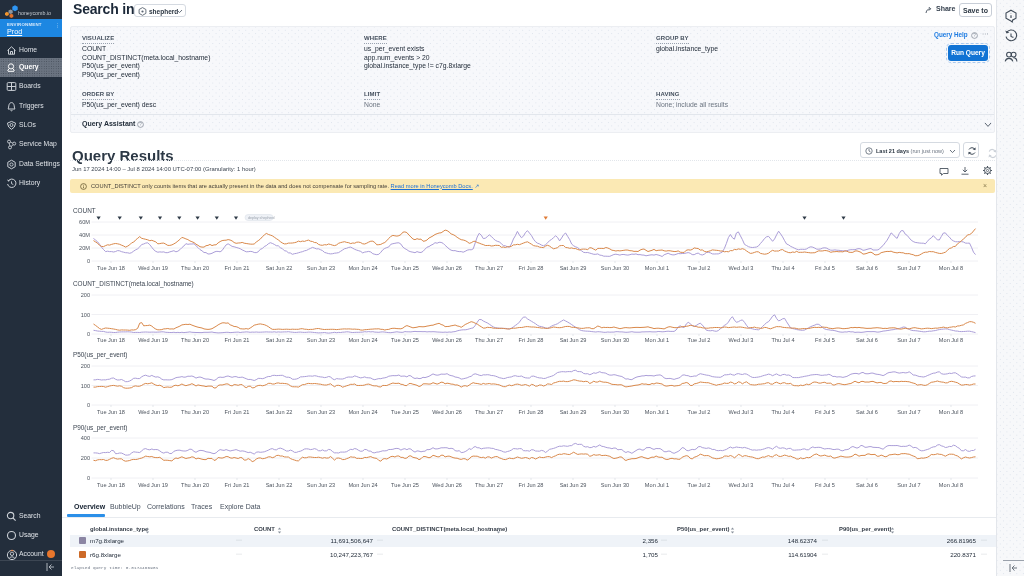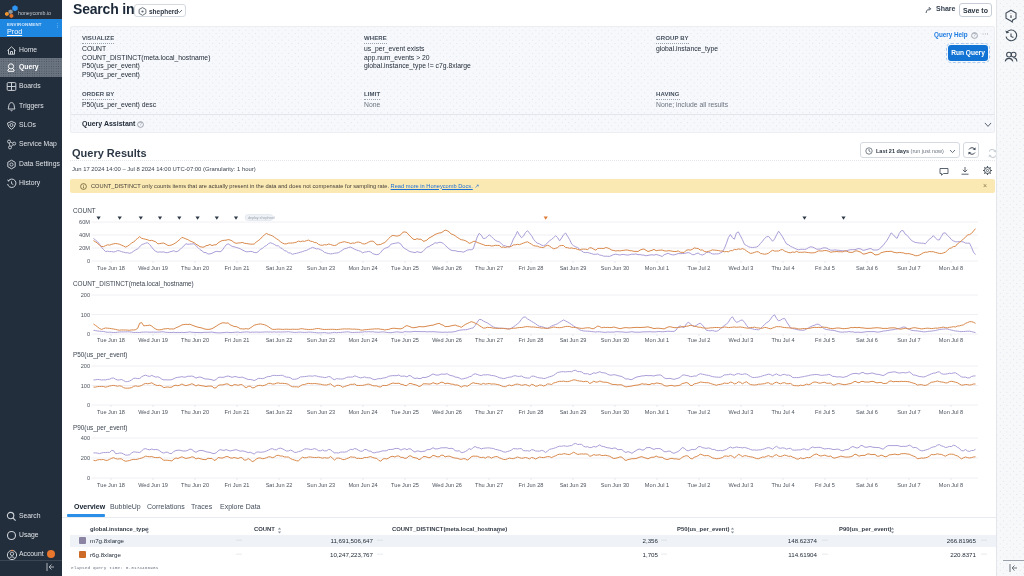--- a/index.html
+++ b/index.html
@@ -225,21 +225,21 @@
     <div class="abs" style="left:11px;top:93px;font-size:7px;font-weight:bold;color:#222d3a">Query Assistant</div>
     <svg class="abs" style="left:66px;top:94px" width="7" height="7" viewBox="0 0 7 7">
         <circle cx="3.5" cy="3.5" r="2.9" fill="none" stroke="#8b939e" stroke-width="0.8"></circle>
         <text x="3.5" y="5.4" font-size="4.6" fill="#8b939e" text-anchor="middle">?</text>
       </svg>
     <svg class="abs" style="left:913px;top:95px" width="8" height="6" viewBox="0 0 8 6">
         <path d="M1 1 L4 4.4 L7 1" stroke="#5b6572" fill="none" stroke-width="1"></path>
       </svg>
   </div>
 
-  <div class="abs" style="left:10px;top:147px;font-size:11px;font-weight:bold;color:#2c3845">Query Results</div>
+  <div class="abs" style="left:10px;top:147px;font-size:15px;font-weight:bold;color:#2c3845">Query Results</div>
   <div class="abs" style="left:798px;top:142px;width:100px;height:16px;border:1px solid #d5dae1;border-radius:3px;background:#fff">
     <svg class="abs" style="left:4px;top:4px" width="8" height="8" viewBox="0 0 8 8">
         <circle cx="4" cy="4" r="3.2" fill="none" stroke="#5b6572" stroke-width="0.8"></circle>
         <path d="M4 2 V4 L5.6 5" stroke="#5b6572" stroke-width="0.8" fill="none"></path>
       </svg>
     <span class="abs" style="left:15px;top:4.5px;font-size:5.5px;font-weight:bold;color:#2b3642">Last 21 days <span style="font-weight:normal;color:#6b7480">(run just now)</span></span>
     <svg class="abs" style="left:88px;top:6px" width="7" height="5" viewBox="0 0 7 5">
         <path d="M1 1 L3.5 3.6 L6 1" stroke="#59636f" stroke-width="0.9" fill="none"></path>
       </svg>
   </div>

